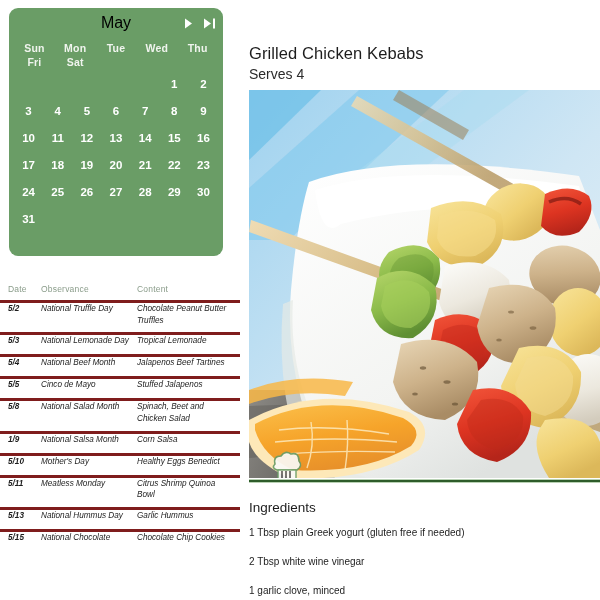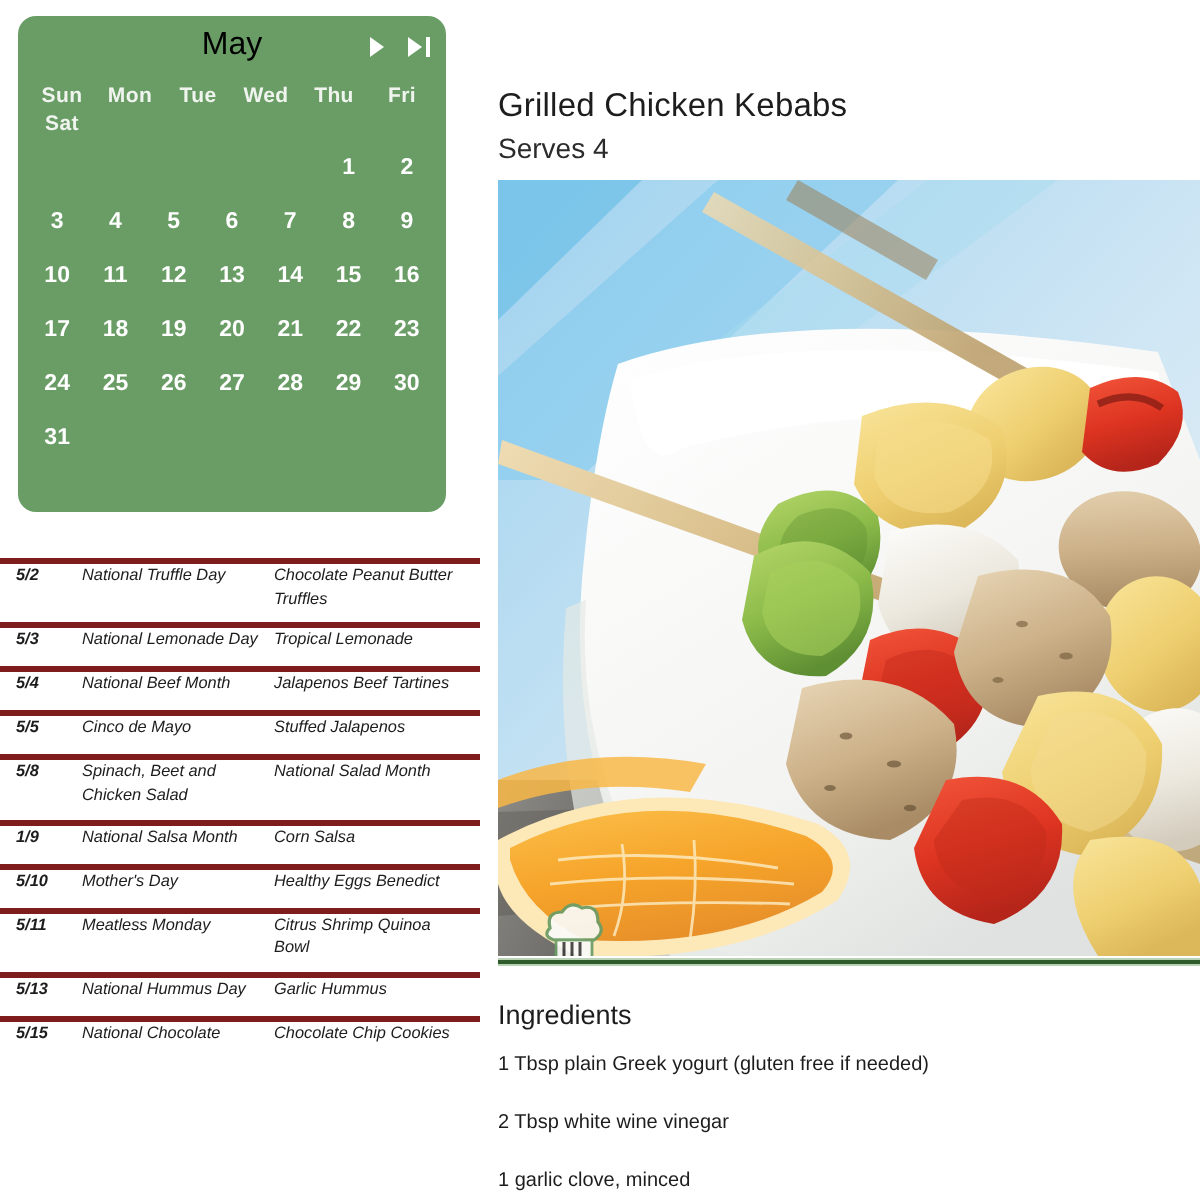--- a/index.html
+++ b/index.html
@@ -84,21 +84,21 @@
   .skip-end .b {
     position: absolute;
     right: 0; top: 0;
     width: 2px;
     height: 10px;
     background: #ffffff;
   }
 
   #weekday-row {
     display: grid;
-    grid-template-columns: repeat(6, 1fr);
+    grid-template-columns: repeat(5, 1fr);
     padding: 4px 5px 0 5px;
   }
   .weekday {
     text-align: center;
     color: #f0f4ee;
     font-size: 10.5px;
     font-weight: bold;
     letter-spacing: 0.2px;
     padding-bottom: 2px;
   }
@@ -284,20 +284,25 @@
           <div class="day-cell">26</div>
           <div class="day-cell">27</div>
           <div class="day-cell">28</div>
           <div class="day-cell">29</div>
           <div class="day-cell">30</div>
           <div class="day-cell">31</div>
         </div>
     </div>
 
     <div id="obs-table">
+      <div class="obs-head">
+        <div>Date</div>
+        <div>Observance</div>
+        <div>Content</div>
+      </div>
       <div id="obs-body">
           <div class="obs-row">
             <div class="obs-date">5/2</div>
             <div>National Truffle Day</div>
             <div>Chocolate Peanut Butter Truffles</div>
           </div>
           <div class="obs-row">
             <div class="obs-date">5/3</div>
             <div>National Lemonade Day</div>
             <div>Tropical Lemonade</div>
@@ -307,22 +312,22 @@
             <div>National Beef Month</div>
             <div>Jalapenos Beef Tartines</div>
           </div>
           <div class="obs-row">
             <div class="obs-date">5/5</div>
             <div>Cinco de Mayo</div>
             <div>Stuffed Jalapenos</div>
           </div>
           <div class="obs-row">
             <div class="obs-date">5/8</div>
+            <div>National Salad Month</div>
             <div>Spinach, Beet and Chicken Salad</div>
-            <div>National Salad Month</div>
           </div>
           <div class="obs-row">
             <div class="obs-date">1/9</div>
             <div>National Salsa Month</div>
             <div>Corn Salsa</div>
           </div>
           <div class="obs-row">
             <div class="obs-date">5/10</div>
             <div>Mother's Day</div>
             <div>Healthy Eggs Benedict</div>

